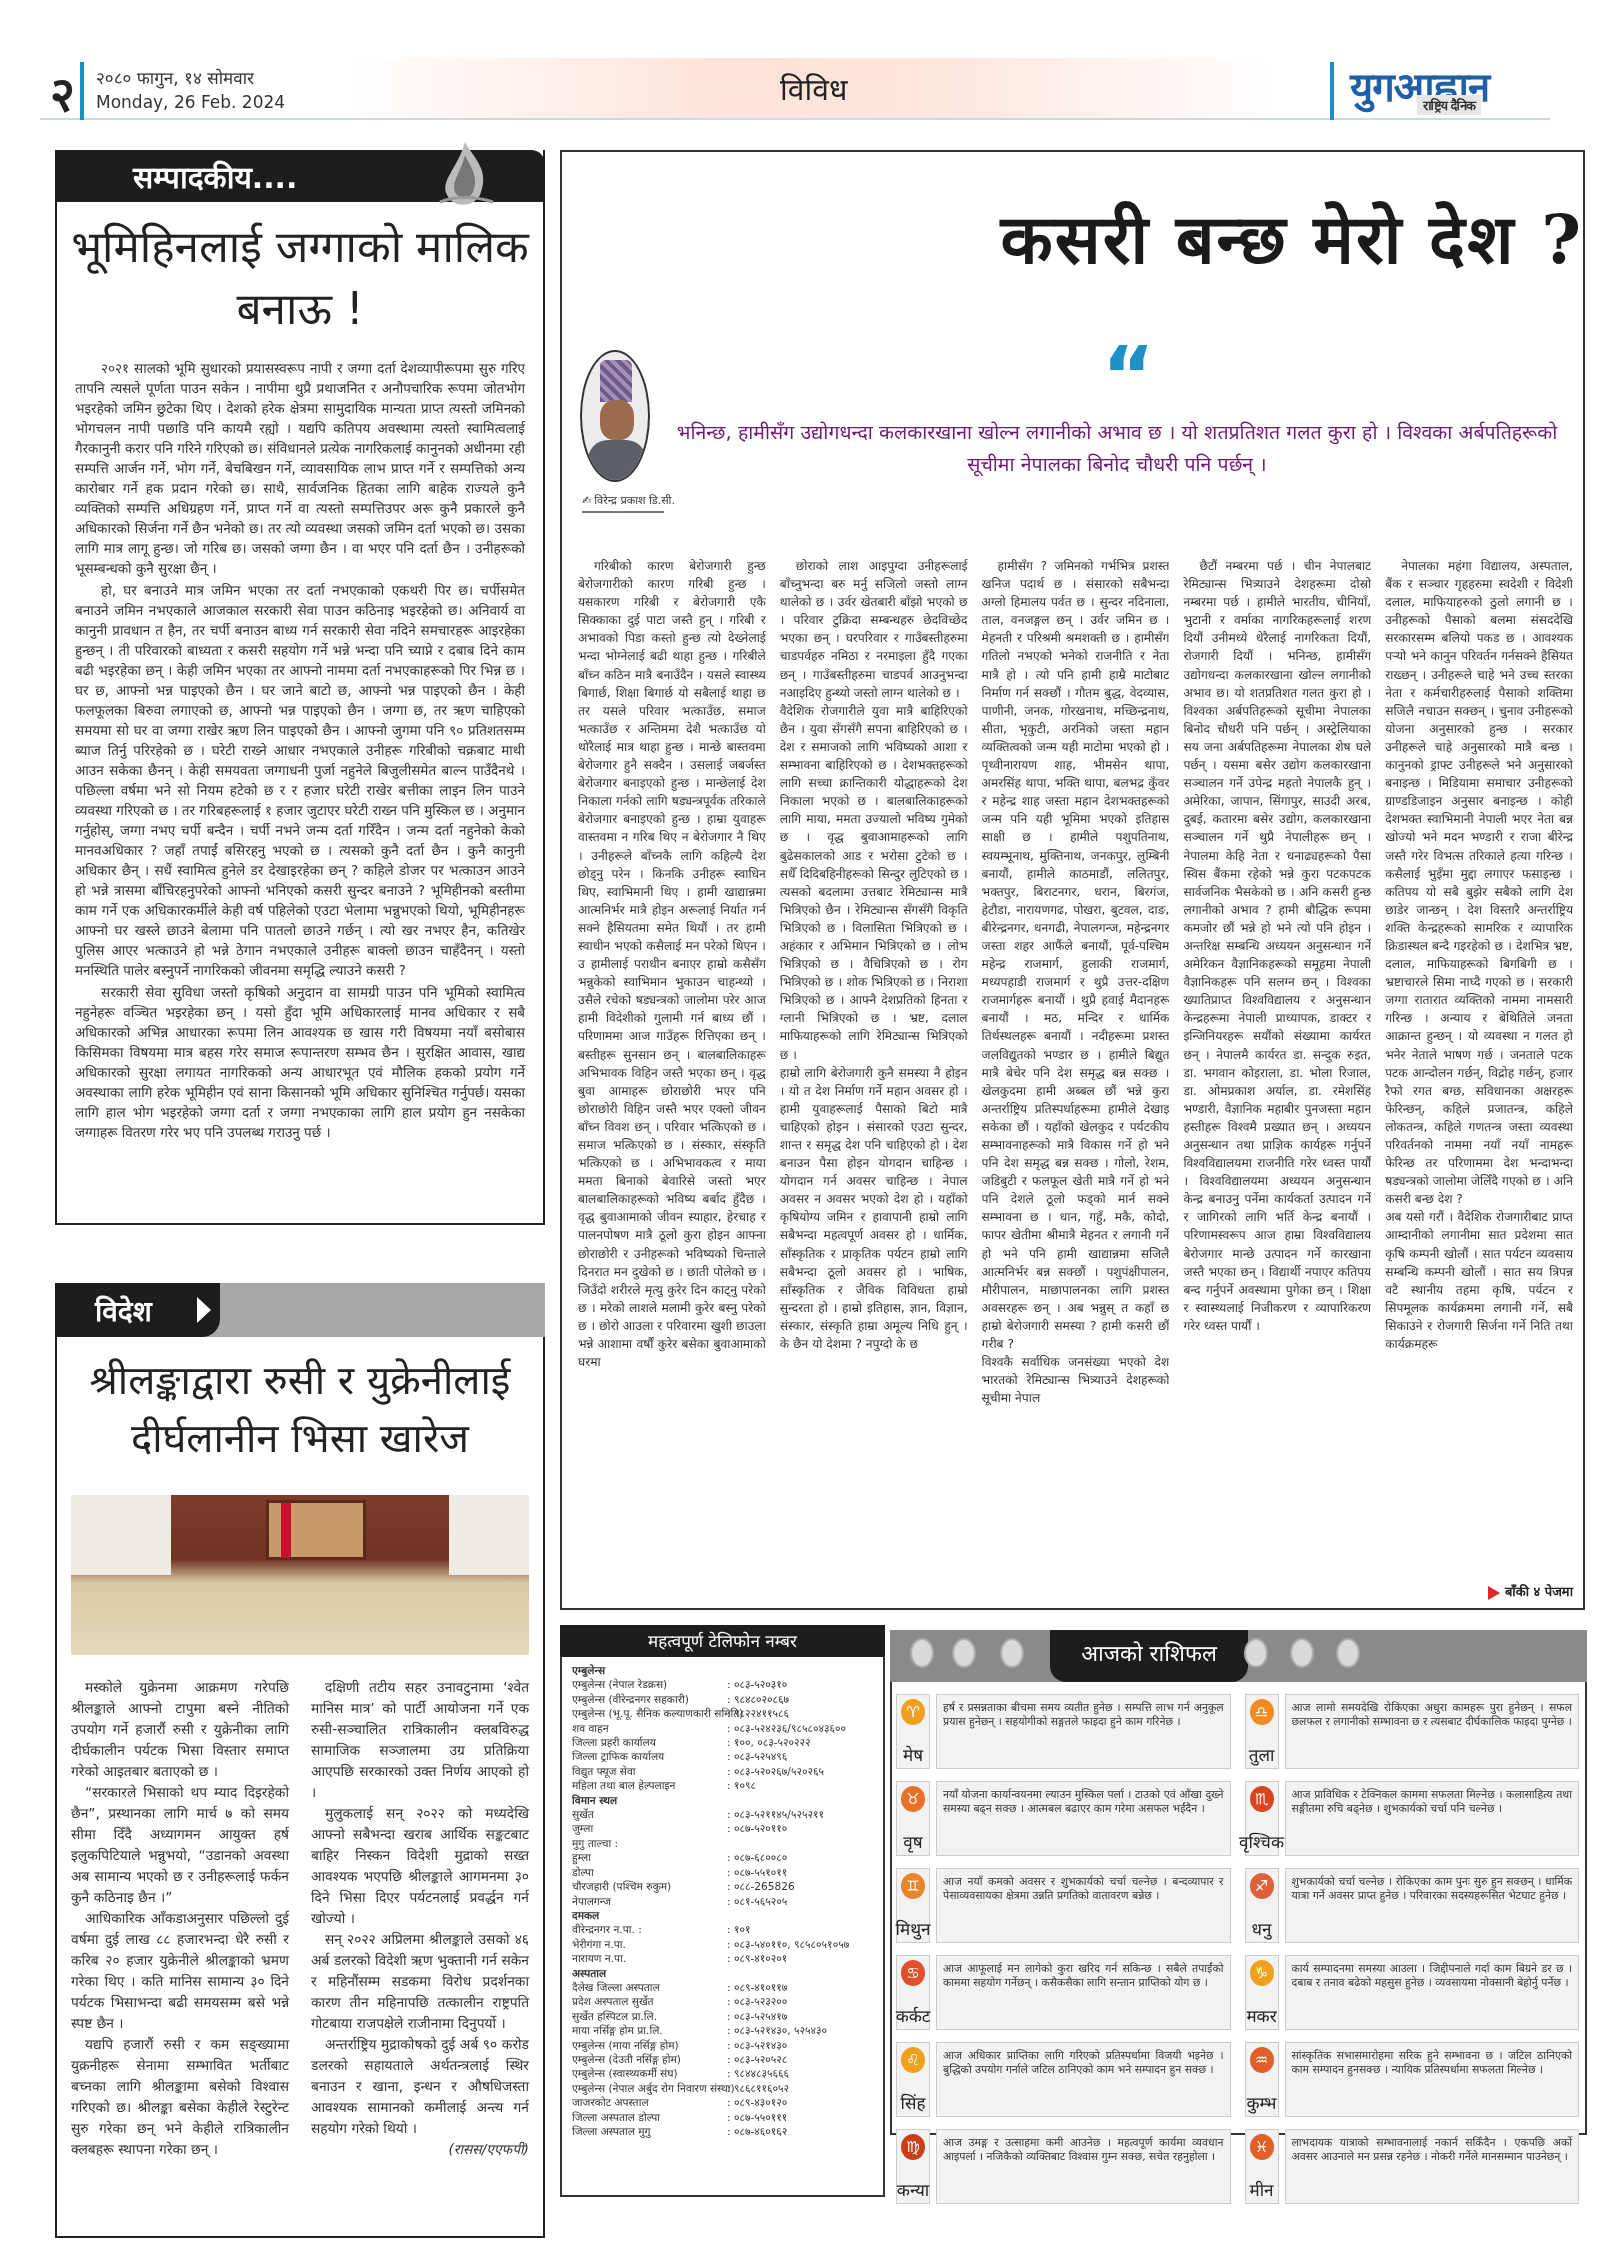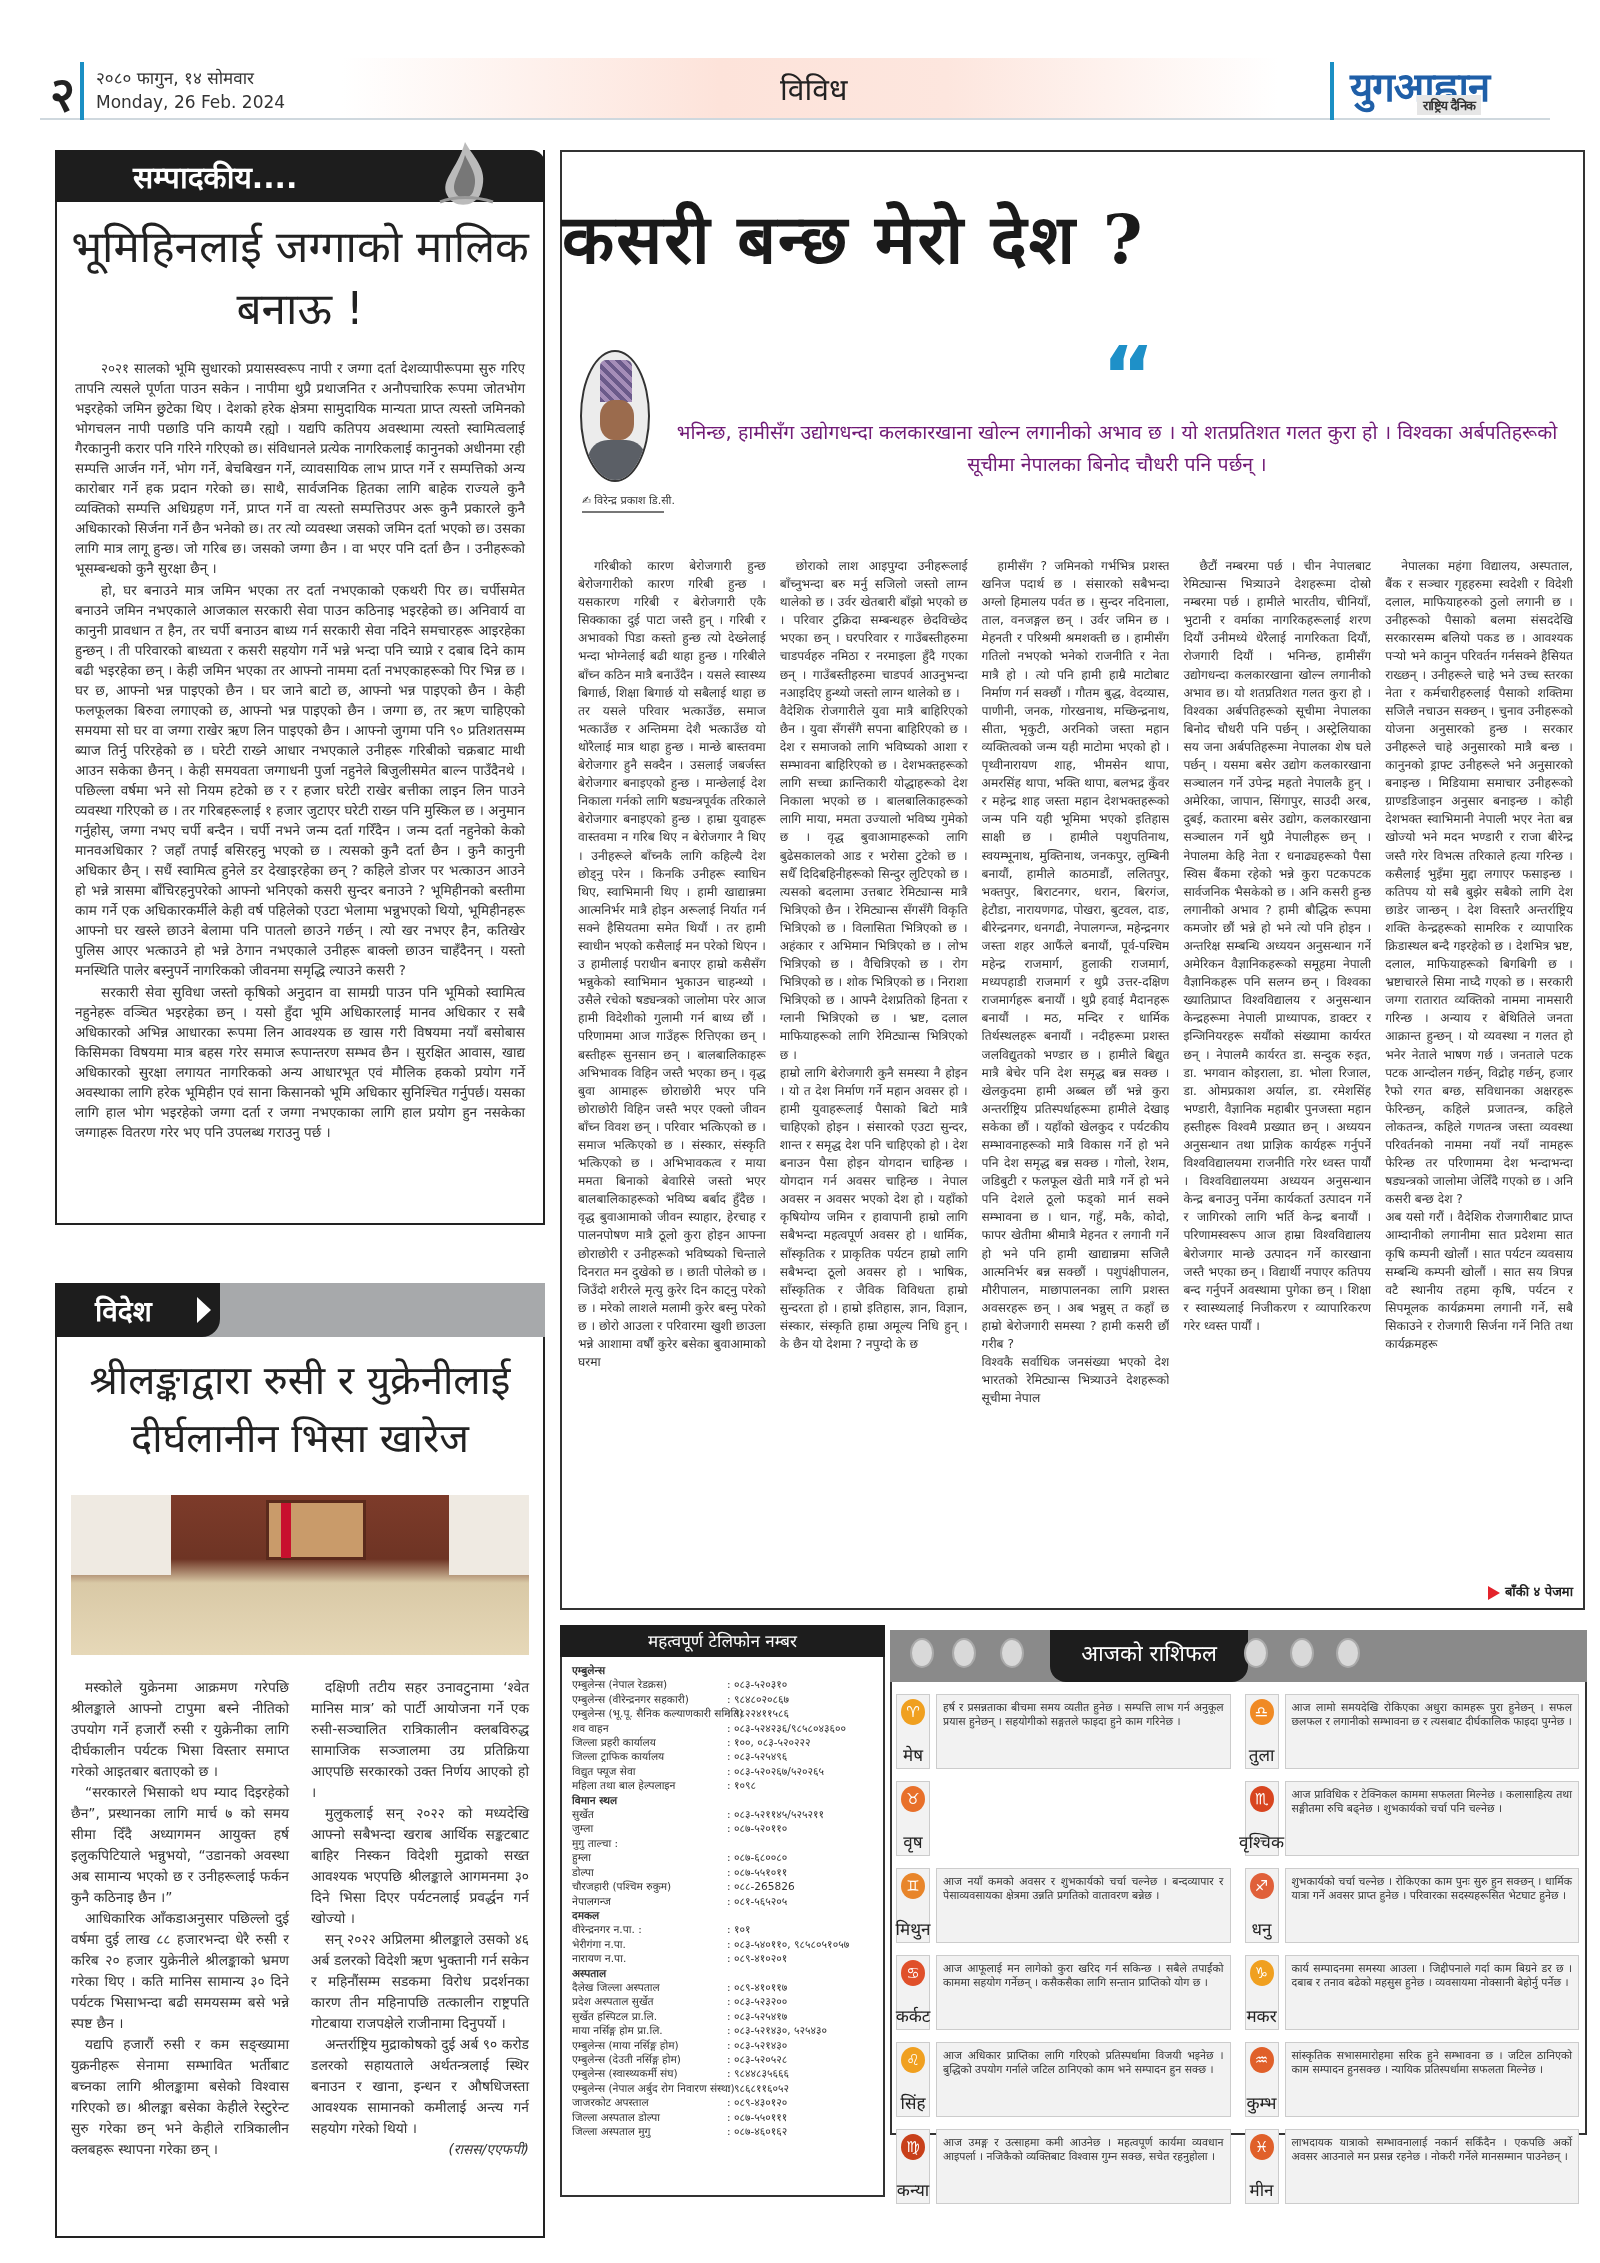--- a/index.html
+++ b/index.html
@@ -34,21 +34,21 @@
   .fr-photo .curtain-r { position: absolute; right: 0; top: 0; width: 80px; height: 80px; background: #efeae2; }
   .fr-photo .panel { position: absolute; left: 195px; top: 5px; width: 100px; height: 60px; background: #c99b6a; border: 3px solid #5a2a1c; }
   .fr-photo .flag { position: absolute; left: 210px; top: 8px; width: 10px; height: 55px; background: #c8102e; }
   .fr-cols { display: flex; gap: 22px; padding: 22px 14px 0; font-size: 13.8px; line-height: 21px; color: #333; text-align: justify; }
   .fr-col { flex: 1; }
   .fr-col p { text-indent: 14px; }
   .credit { text-align: right; font-style: italic; }
 
   
   .article { position: absolute; left: 560px; top: 150px; width: 1025px; height: 1460px; border: 2px solid #333; }
-  .art-title { text-align: left; font-size: 68px; font-weight: bold; margin-top: 38px; color: #1a1a1a; letter-spacing: 2px; font-family: "DejaVu Serif", serif; }
+  .art-title { text-align: right; font-size: 68px; font-weight: bold; margin-top: 38px; color: #1a1a1a; letter-spacing: 2px; font-family: "DejaVu Serif", serif; }
   .quote-mark { position: absolute; left: 540px; top: 185px; font-size: 80px; font-weight: bold; line-height: 1; }
   .quote-mark .q1 { color: #1e90c8; }
   .quote-mark .q2 { color: #e3232b; }
   .avatar-wrap { position: absolute; left: 18px; top: 198px; width: 70px; height: 132px; border: 2px solid #333; border-radius: 50%; overflow: hidden; background: #ececec; }
   .avatar-hat { position: absolute; left: 18px; top: 8px; width: 32px; height: 42px; background: repeating-linear-gradient(45deg, #6b5a8a 0 4px, #a58db8 4px 8px); border-radius: 6px 6px 0 0; }
   .avatar-face { position: absolute; left: 18px; top: 48px; width: 34px; height: 40px; background: #9b6b4d; border-radius: 40%; }
   .avatar-body { position: absolute; left: 6px; top: 88px; width: 58px; height: 50px; background: #5b5f66; border-radius: 20px 20px 0 0; }
   .byline { position: absolute; left: 20px; top: 340px; width: 82px; padding-bottom: 4px; border-bottom: 2px solid #777; font-size: 11px; color: #333; white-space: nowrap; }
   .pen-icon { display: inline-block; font-size: 11px; margin-right: 3px; }
   .pull-quote { position: absolute; left: 110px; top: 265px; width: 890px; font-size: 19.5px; line-height: 32px; text-align: center; color: #701a75; text-align-last: center; }
@@ -344,20 +344,21 @@
           <div class="sign-glyph" style="background: rgb(240, 138, 36);">♎</div>
           <div class="sign-name">तुला</div>
         </div>
         <div class="sign-text">आज लामो समयदेखि रोकिएका अधुरा कामहरू पुरा हुनेछन् । सफल छलफल र लगानीको सम्भावना छ र त्यसबाट दीर्घकालिक फाइदा पुग्नेछ ।</div>
       </div>
       <div class="sign">
         <div class="sign-icon-box">
           <div class="sign-glyph" style="background: rgb(232, 112, 42);">♉</div>
           <div class="sign-name">वृष</div>
         </div>
+        <div class="sign-text">नयाँ योजना कार्यान्वयनमा ल्याउन मुस्किल पर्ला । टाउको एवं आँखा दुख्ने समस्या बढ्न सक्छ । आत्मबल बढाएर काम गरेमा असफल भईंदैन ।</div>
       </div>
       <div class="sign">
         <div class="sign-icon-box">
           <div class="sign-glyph" style="background: rgb(216, 69, 31);">♏</div>
           <div class="sign-name">वृश्चिक</div>
         </div>
         <div class="sign-text">आज प्राविधिक र टेक्निकल काममा सफलता मिल्नेछ । कलासाहित्य तथा सङ्गीतमा रुचि बढ्नेछ । शुभकार्यको चर्चा पनि चल्नेछ ।</div>
       </div>
       <div class="sign">
         <div class="sign-icon-box">

